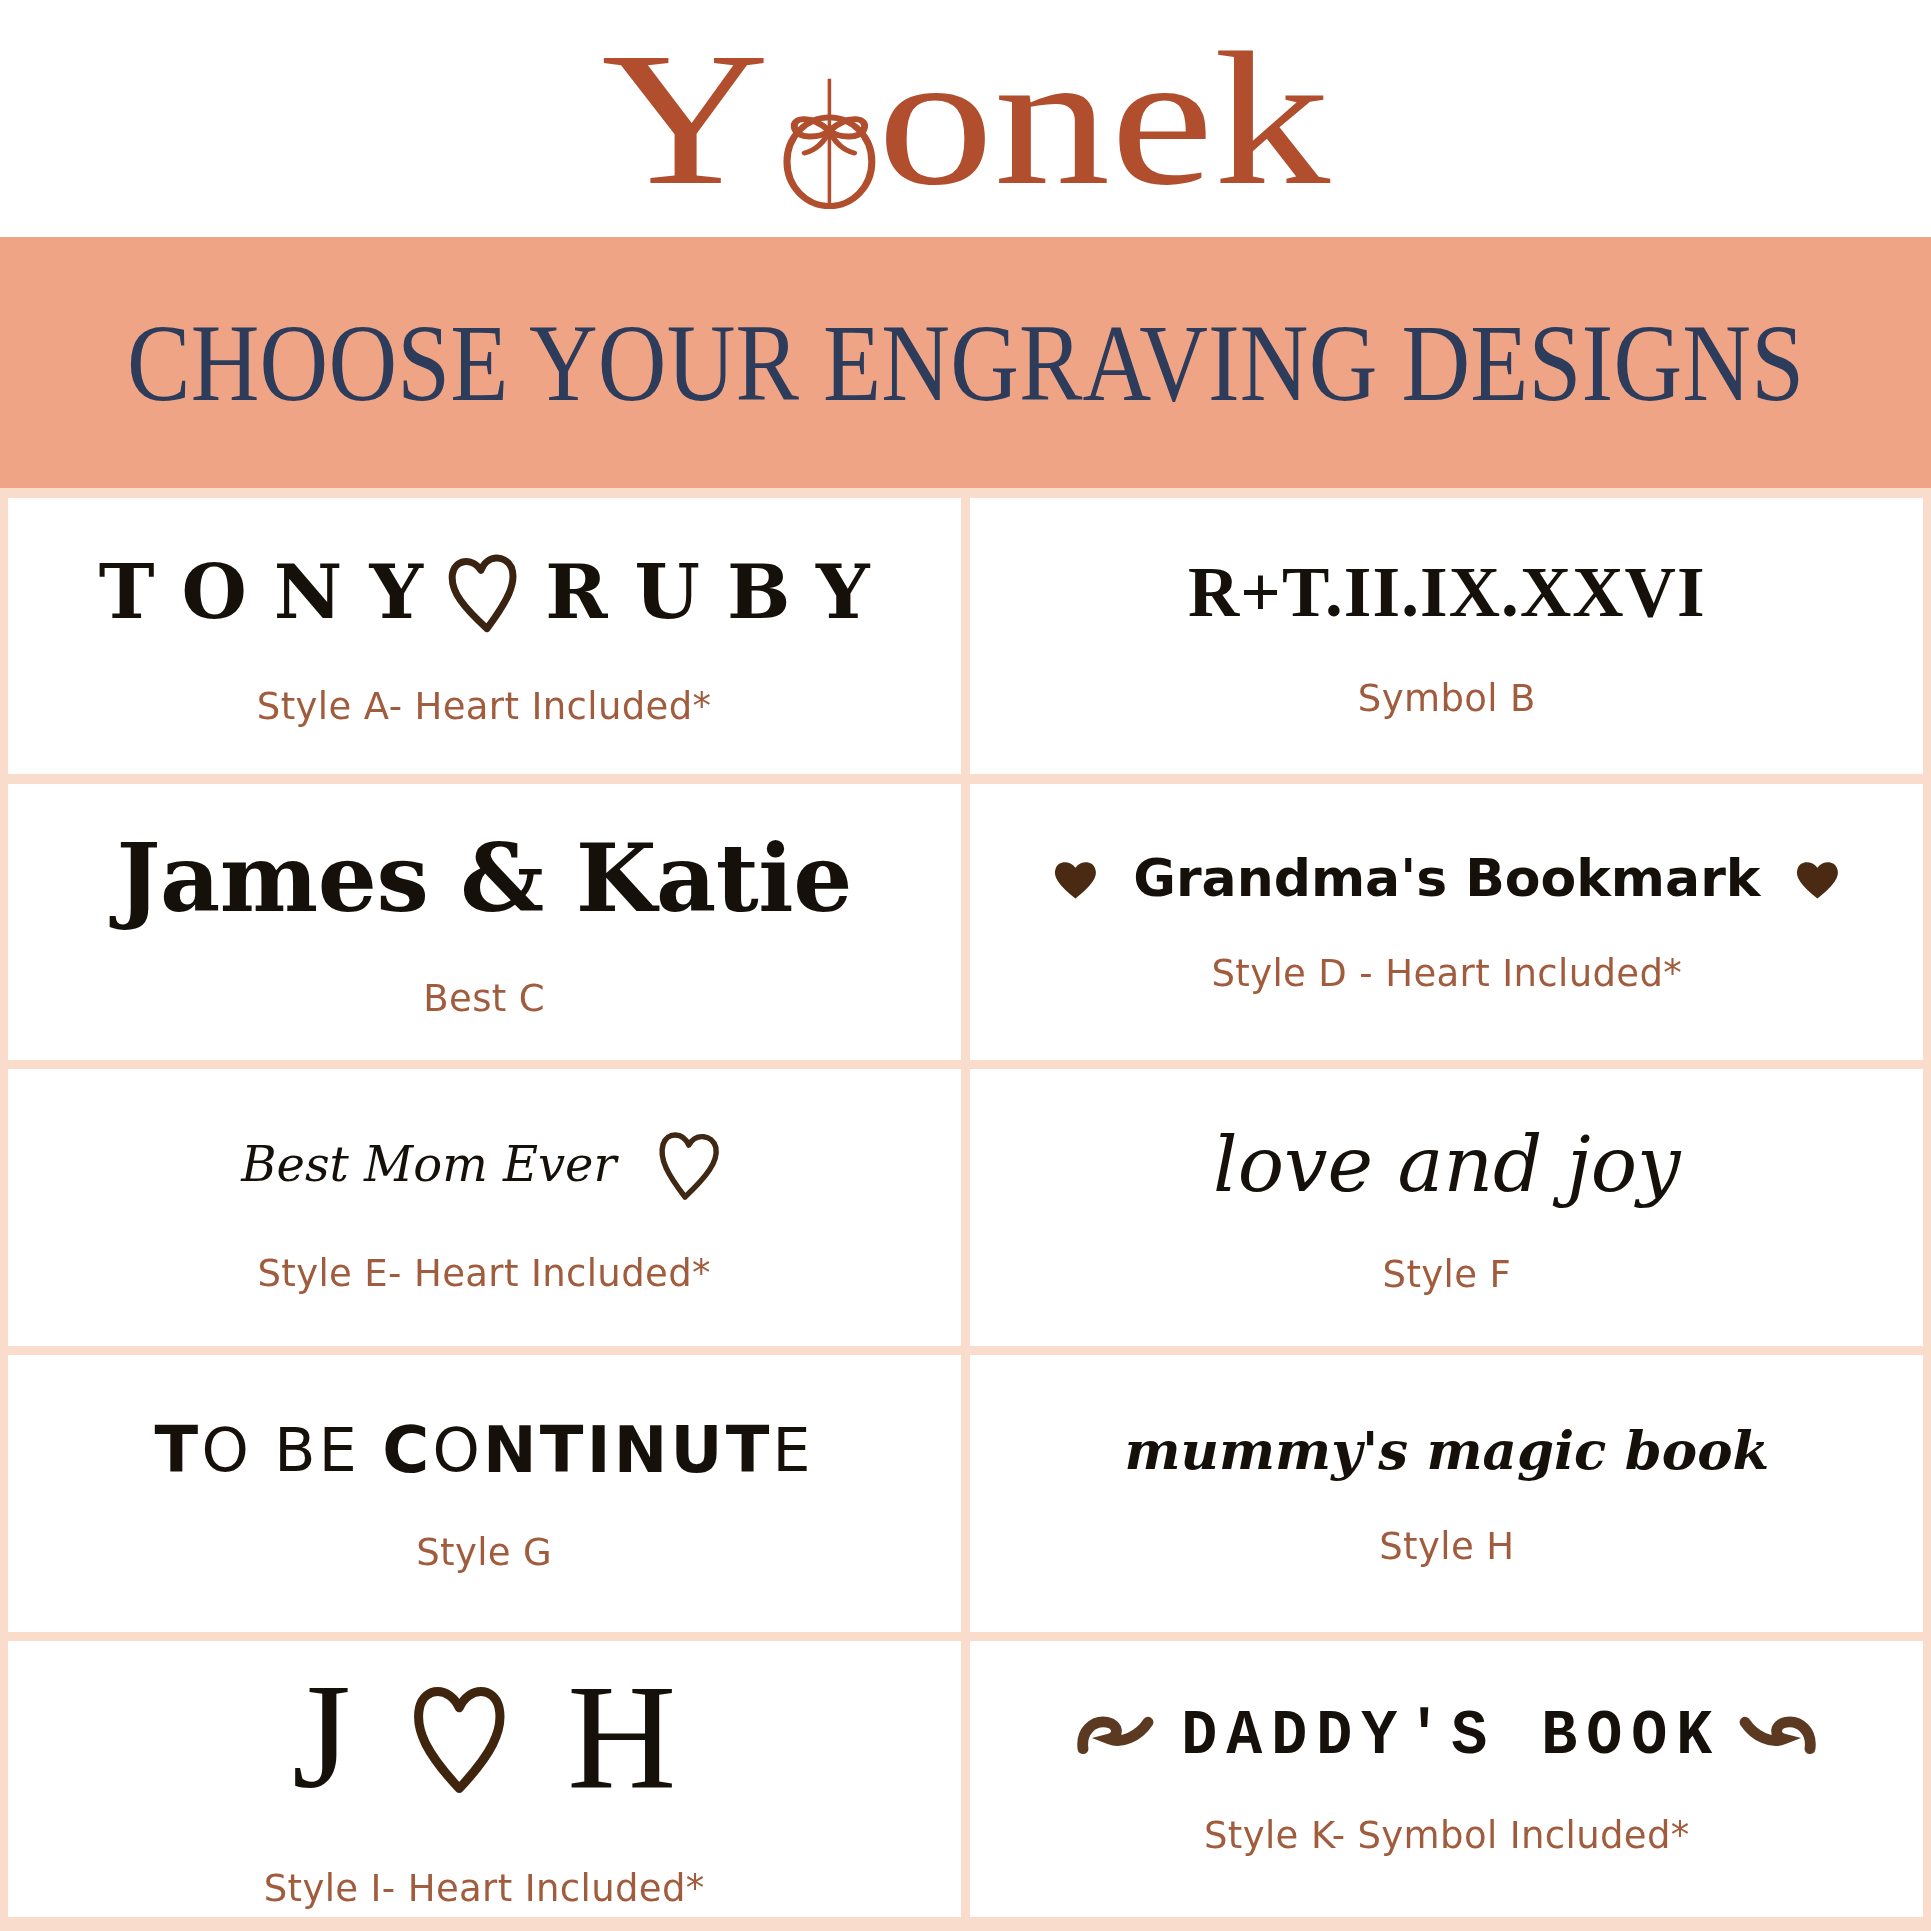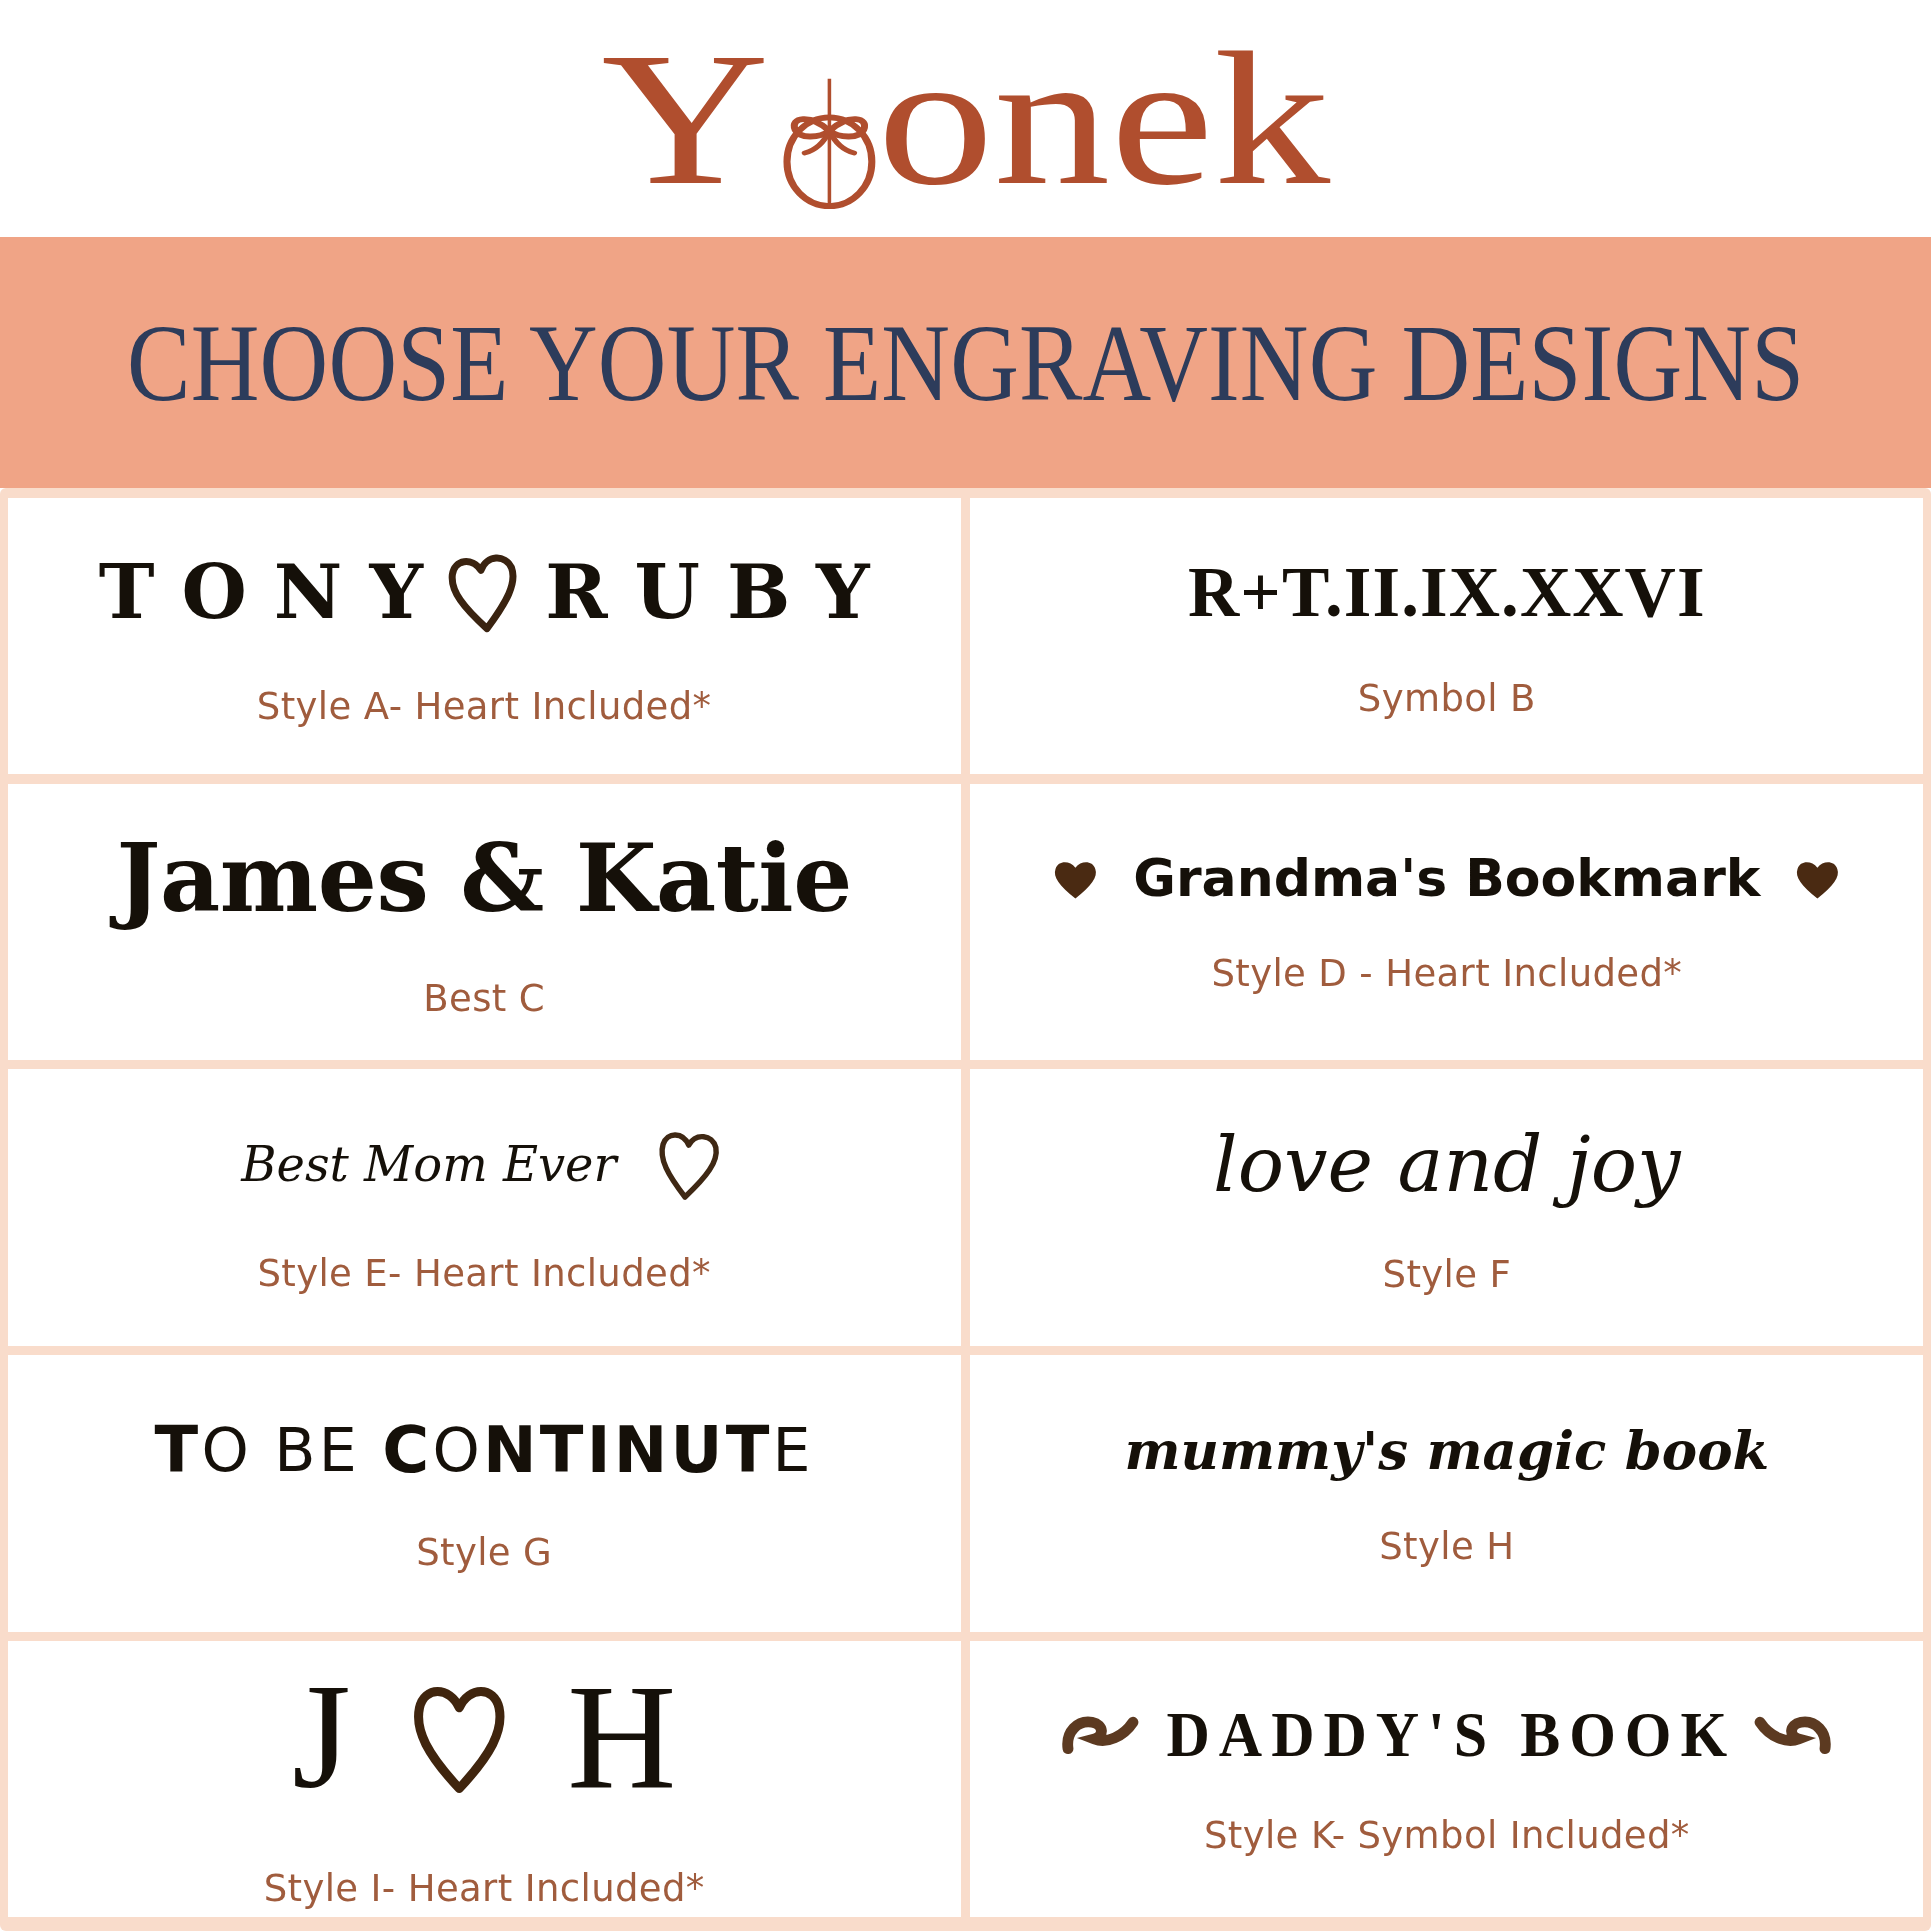--- a/index.html
+++ b/index.html
@@ -19,21 +19,21 @@
   .logo .logo-rest{margin-left:-5.8px;}
 
   
   .banner{height:251px;background:var(--banner-bg);display:flex;align-items:center;justify-content:center;}
   .banner-title{font-family:"Liberation Serif",serif;font-size:97px;color:var(--title);
         letter-spacing:.002em;white-space:nowrap;transform:scale(.98,1.14);font-weight:500;}
 
   
   .grid{height:1443px;background:var(--grid-line);display:grid;
         grid-template-columns:1fr 1fr;grid-template-rows:repeat(5,1fr);
-        gap:9.7px;padding:9.7px 7.7px 13.5px 7.7px;border-radius:6px;}
+        gap:9.7px;padding:9.7px 7.7px 13.5px 7.7px;}
   .cell{background:#ffffff;display:flex;flex-direction:column;align-items:center;
         justify-content:center;gap:44px;overflow:hidden;}
   .sample{color:var(--ink);display:flex;align-items:center;justify-content:center;white-space:nowrap;}
   .label{font-family:"DejaVu Sans",sans-serif;font-size:37px;color:var(--label);letter-spacing:.01em;}
 
   
   .f-a{font-family:"DejaVu Serif",serif;font-weight:700;font-size:75px;}
   .f-a .sp{letter-spacing:.36em;margin-right:-.36em;}
   .f-a svg{height:98px;margin:0 17.4px;transform:rotate(-5deg);color:var(--heart-a);}
 
@@ -51,21 +51,21 @@
 
   .f-g{font-family:"DejaVu Sans",sans-serif;font-size:64px;letter-spacing:.05em;}
   .f-g .g-bold{font-weight:700;}
   .f-g .g-thin{font-weight:400;font-size:.94em;}
 
   .f-h{font-family:"DejaVu Serif",serif;font-style:italic;font-weight:700;font-size:53px;}
 
   .f-i{font-family:"Liberation Serif",serif;font-size:151px;gap:48px;}
   .f-i svg{height:135px;color:var(--heart-i);flex:none;}
 
-  .f-k{font-family:Liberation Serif, serif;font-weight:700;font-size:60px;gap:27px;}
+  .f-k{font-family:Liberation Mono, monospace;font-weight:700;font-size:60px;gap:27px;}
   .f-k .k-text{letter-spacing:.15em;margin-right:-.15em;transform:scaleY(1.06);}
   .f-k svg{width:77px;color:var(--swirl);flex:none;}
   .f-k svg.mirror{transform:scaleX(-1);}
 </style>
 </head>
 <body>
 
 <div class="top">
   <div class="logo">
     <span>Y</span>

